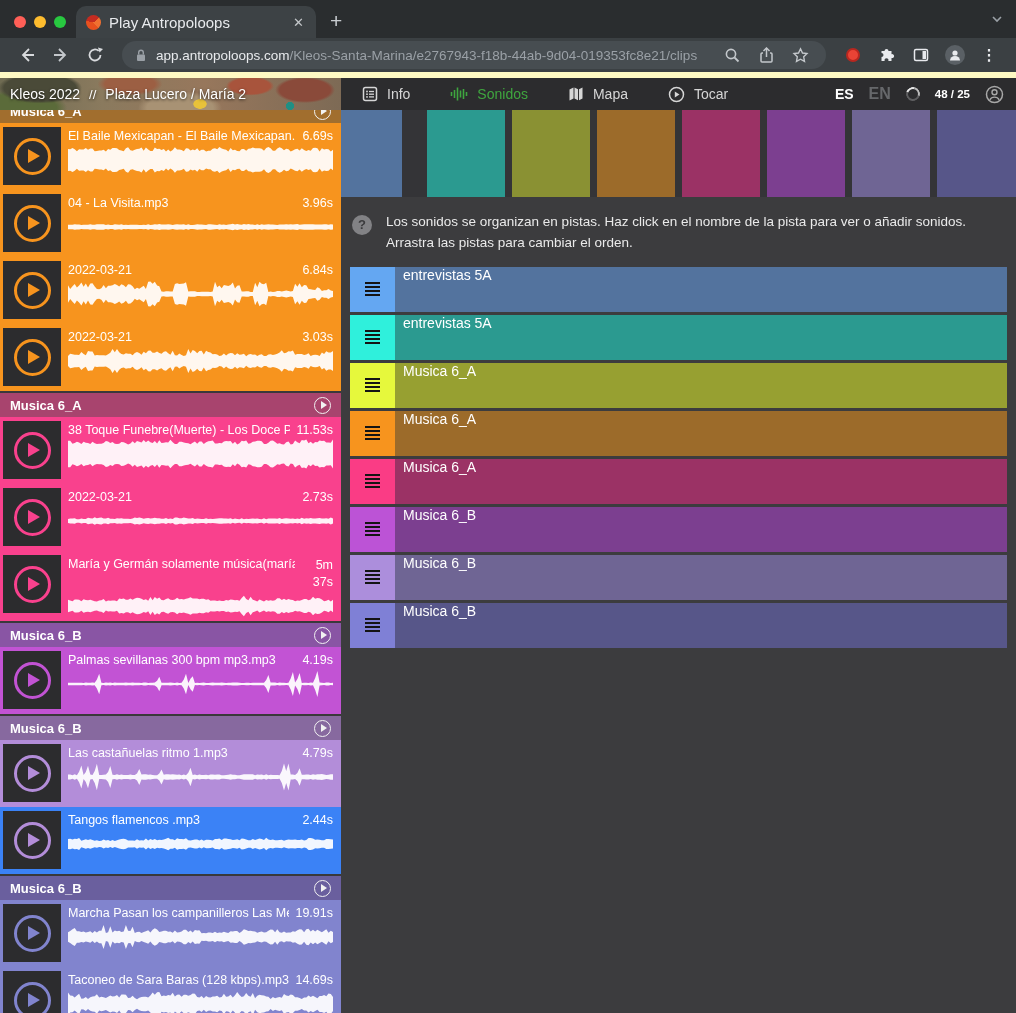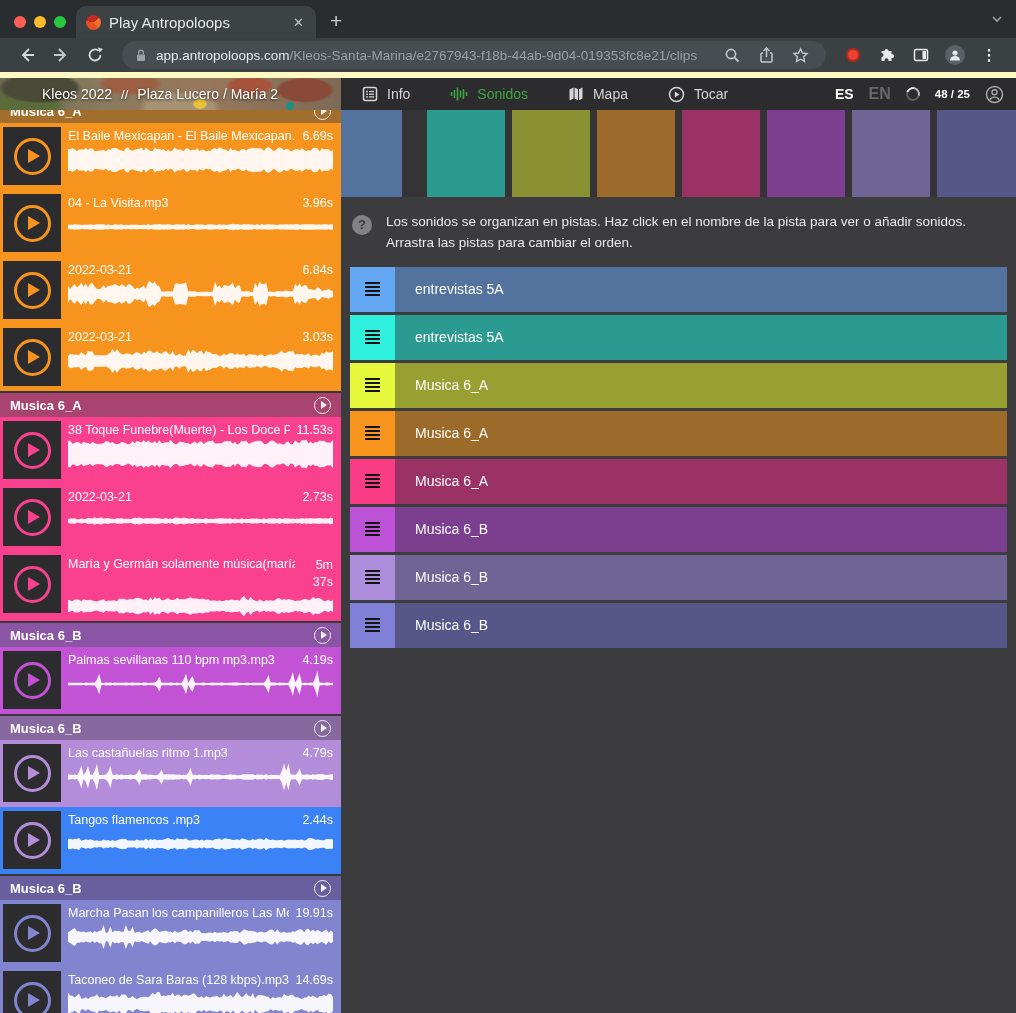--- a/index.html
+++ b/index.html
@@ -40,21 +40,21 @@
       radial-gradient(14px 10px at 200px 26px, #e8c23a 0 45%, transparent 50%),
       radial-gradient(8px 8px at 290px 28px, #1f8f84 0 48%, transparent 55%),
       radial-gradient(60px 22px at 40px 10px, #4a4a38 0 60%, transparent 70%),
       radial-gradient(70px 26px at 18px 30px, #5b6b3a 0 55%, transparent 70%),
       radial-gradient(50px 18px at 130px 6px, #9c5f43 0 50%, transparent 65%),
       radial-gradient(40px 16px at 250px 8px, #a8543c 0 50%, transparent 60%),
       radial-gradient(46px 20px at 305px 12px, #8a4a3a 0 55%, transparent 65%),
       radial-gradient(60px 24px at 180px 30px, #a89274 0 55%, transparent 70%),
       linear-gradient(90deg,#6f6b52 0%, #8a7a5e 30%, #97775c 60%, #7d6a55 100%); }
   .breadcrumb { position:absolute; left:10px; top:0; height:32px; display:flex; align-items:center;
-    gap:9px; color:#FFF; font-size:14px; text-shadow:0 1px 3px rgba(0,0,0,.75); white-space:nowrap; z-index:2;margin-left:32px; }
+    gap:9px; color:#FFF; font-size:14px; text-shadow:0 1px 3px rgba(0,0,0,.75); white-space:nowrap; z-index:2; }
   .crumb-sep { font-size:13px; }
   .nav { position:absolute; left:362px; top:0; height:32px; display:flex; align-items:center; gap:40px; }
   .nav-item { display:flex; align-items:center; gap:9px; color:#D6D6D6; font-size:14px; }
   .nav-item.active { color:#3FA63F; }
   .hdr-right { position:absolute; right:12px; top:0; height:32px; display:flex; align-items:center; gap:15px; }
   .lang-es { color:#FFF; font-size:14px; font-weight:bold; }
   .lang-en { color:#66686B; font-size:16px; font-weight:bold; }
   .spinner { width:14px; height:14px; border-radius:50%; border:2.5px solid #5E5E60;
     border-top-color:#E8E8E8; border-right-color:#BDBDBD; transform:rotate(-30deg); }
   .counter { color:#FFF; font-size:11.5px; font-weight:bold; }
@@ -93,21 +93,21 @@
   .qicon { width:20px; height:20px; border-radius:50%; background:#828285; color:#3B3B3D;
     font-size:13px; font-weight:bold; display:flex; align-items:center; justify-content:center;
     flex-shrink:0; margin-top:3px; }
   .tip-text { max-width:630px; }
   .tracks { margin:13px 0 0 9px; width:657px; }
   .track { height:45px; display:flex; margin-bottom:3px; }
   .handle { width:45px; flex-shrink:0; display:flex; align-items:center; justify-content:center; }
   .hamburger { width:15px; height:14px; position:relative; }
   .hamburger::before { content:""; position:absolute; left:0; top:0; width:15px; height:2px;
     background:#141414; box-shadow:0 4px 0 #141414, 0 8px 0 #141414, 0 12px 0 #141414; }
-  .track-body { flex:1; display:flex; align-items:center; padding-left:20px; color:#FFF; font-size:14px; }
+  .track-body { flex:1; display:flex; align-items:flex-start; padding-left:8px; color:#FFF; font-size:14px; }
 
   svg.gl { display:block; }
 </style>
 </head>
 <body>
 
 <div class="stage">
 
   <div class="tabstrip">
     <div class="lights">
@@ -394,21 +394,21 @@
         <span class="ring-play"></span>
       </div>
       <div class="clip" style="background: rgb(194, 83, 212);">
         <div class="clip-btn-box" style="color: rgb(194, 83, 212);">
             <div class="clip-play">
               <div class="tri"></div>
             </div>
           </div>
         <div class="clip-body">
             <div class="clip-top">
-              <span class="clip-name">Palmas sevillanas 110 bpm mp3.mp3</span>
+              <span class="clip-name">Palmas sevillanas 300 bpm mp3.mp3</span>
               <span class="clip-dur">4.19s</span>
             </div>
             <svg class="wave" viewBox="0 0 265 34" preserveAspectRatio="none">
               <polygon points="0.0,15.6 2.2,15.6 4.5,15.6 6.7,15.7 8.9,15.6 11.1,15.7 13.4,15.7 15.6,15.8 17.8,15.3 20.0,15.6 22.3,15.6 24.5,15.4 26.7,15.6 28.9,11.8 31.2,5.4 33.4,15.7 35.6,15.8 37.9,15.3 40.1,15.7 42.3,15.4 44.5,15.9 46.8,15.3 49.0,15.5 51.2,15.7 53.4,15.5 55.7,15.6 57.9,15.3 60.1,15.6 62.4,15.7 64.6,15.4 66.8,15.6 69.0,15.7 71.3,15.7 73.5,15.8 75.7,15.4 77.9,15.4 80.2,15.8 82.4,15.7 84.6,15.5 86.8,15.4 89.1,13.3 91.3,8.8 93.5,15.6 95.8,15.5 98.0,15.7 100.2,15.7 102.4,15.3 104.7,15.7 106.9,15.8 109.1,15.4 111.3,15.8 113.6,15.6 115.8,11.8 118.0,5.4 120.3,15.8 122.5,11.1 124.7,8.3 126.9,15.8 129.2,15.6 131.4,15.8 133.6,15.6 135.8,15.4 138.1,15.8 140.3,15.8 142.5,15.5 144.7,15.4 147.0,15.7 149.2,15.6 151.4,15.5 153.7,15.4 155.9,15.6 158.1,15.8 160.3,15.5 162.6,15.6 164.8,15.3 167.0,15.3 169.2,15.4 171.5,15.5 173.7,15.8 175.9,15.8 178.2,15.5 180.4,15.5 182.6,15.8 184.8,15.5 187.1,15.7 189.3,15.6 191.5,15.7 193.7,15.5 196.0,15.6 198.2,12.4 200.4,6.8 202.6,15.4 204.9,15.4 207.1,15.4 209.3,15.8 211.6,15.4 213.8,15.5 216.0,15.7 218.2,15.8 220.5,15.7 222.7,10.9 224.9,3.3 227.1,15.4 229.4,11.3 231.6,4.4 233.8,15.8 236.1,15.5 238.3,15.5 240.5,15.8 242.7,15.3 245.0,15.5 247.2,10.3 249.4,2.2 251.6,15.4 253.9,15.6 256.1,15.8 258.3,15.3 260.5,15.3 262.8,15.8 265.0,15.7 265.0,18.3 262.8,18.2 260.5,18.7 258.3,18.7 256.1,18.2 253.9,18.4 251.6,18.6 249.4,31.8 247.2,23.7 245.0,18.5 242.7,18.7 240.5,18.2 238.3,18.5 236.1,18.5 233.8,18.2 231.6,29.6 229.4,22.7 227.1,18.6 224.9,30.7 222.7,23.1 220.5,18.3 218.2,18.2 216.0,18.3 213.8,18.5 211.6,18.6 209.3,18.2 207.1,18.6 204.9,18.6 202.6,18.6 200.4,27.2 198.2,21.6 196.0,18.4 193.7,18.5 191.5,18.3 189.3,18.4 187.1,18.3 184.8,18.5 182.6,18.2 180.4,18.5 178.2,18.5 175.9,18.2 173.7,18.2 171.5,18.5 169.2,18.6 167.0,18.7 164.8,18.7 162.6,18.4 160.3,18.5 158.1,18.2 155.9,18.4 153.7,18.6 151.4,18.5 149.2,18.4 147.0,18.3 144.7,18.6 142.5,18.5 140.3,18.2 138.1,18.2 135.8,18.6 133.6,18.4 131.4,18.2 129.2,18.4 126.9,18.2 124.7,25.7 122.5,22.9 120.3,18.2 118.0,28.6 115.8,22.2 113.6,18.4 111.3,18.2 109.1,18.6 106.9,18.2 104.7,18.3 102.4,18.7 100.2,18.3 98.0,18.3 95.8,18.5 93.5,18.4 91.3,25.2 89.1,20.7 86.8,18.6 84.6,18.5 82.4,18.3 80.2,18.2 77.9,18.6 75.7,18.6 73.5,18.2 71.3,18.3 69.0,18.3 66.8,18.4 64.6,18.6 62.4,18.3 60.1,18.4 57.9,18.7 55.7,18.4 53.4,18.5 51.2,18.3 49.0,18.5 46.8,18.7 44.5,18.1 42.3,18.6 40.1,18.3 37.9,18.7 35.6,18.2 33.4,18.3 31.2,28.6 28.9,22.2 26.7,18.4 24.5,18.6 22.3,18.4 20.0,18.4 17.8,18.7 15.6,18.2 13.4,18.3 11.1,18.3 8.9,18.4 6.7,18.3 4.5,18.4 2.2,18.4 0.0,18.4" fill="#FFFFFF" fill-opacity="0.93"></polygon>
             </svg>
           </div>
       </div>
     </div>
 
     <div class="section">

